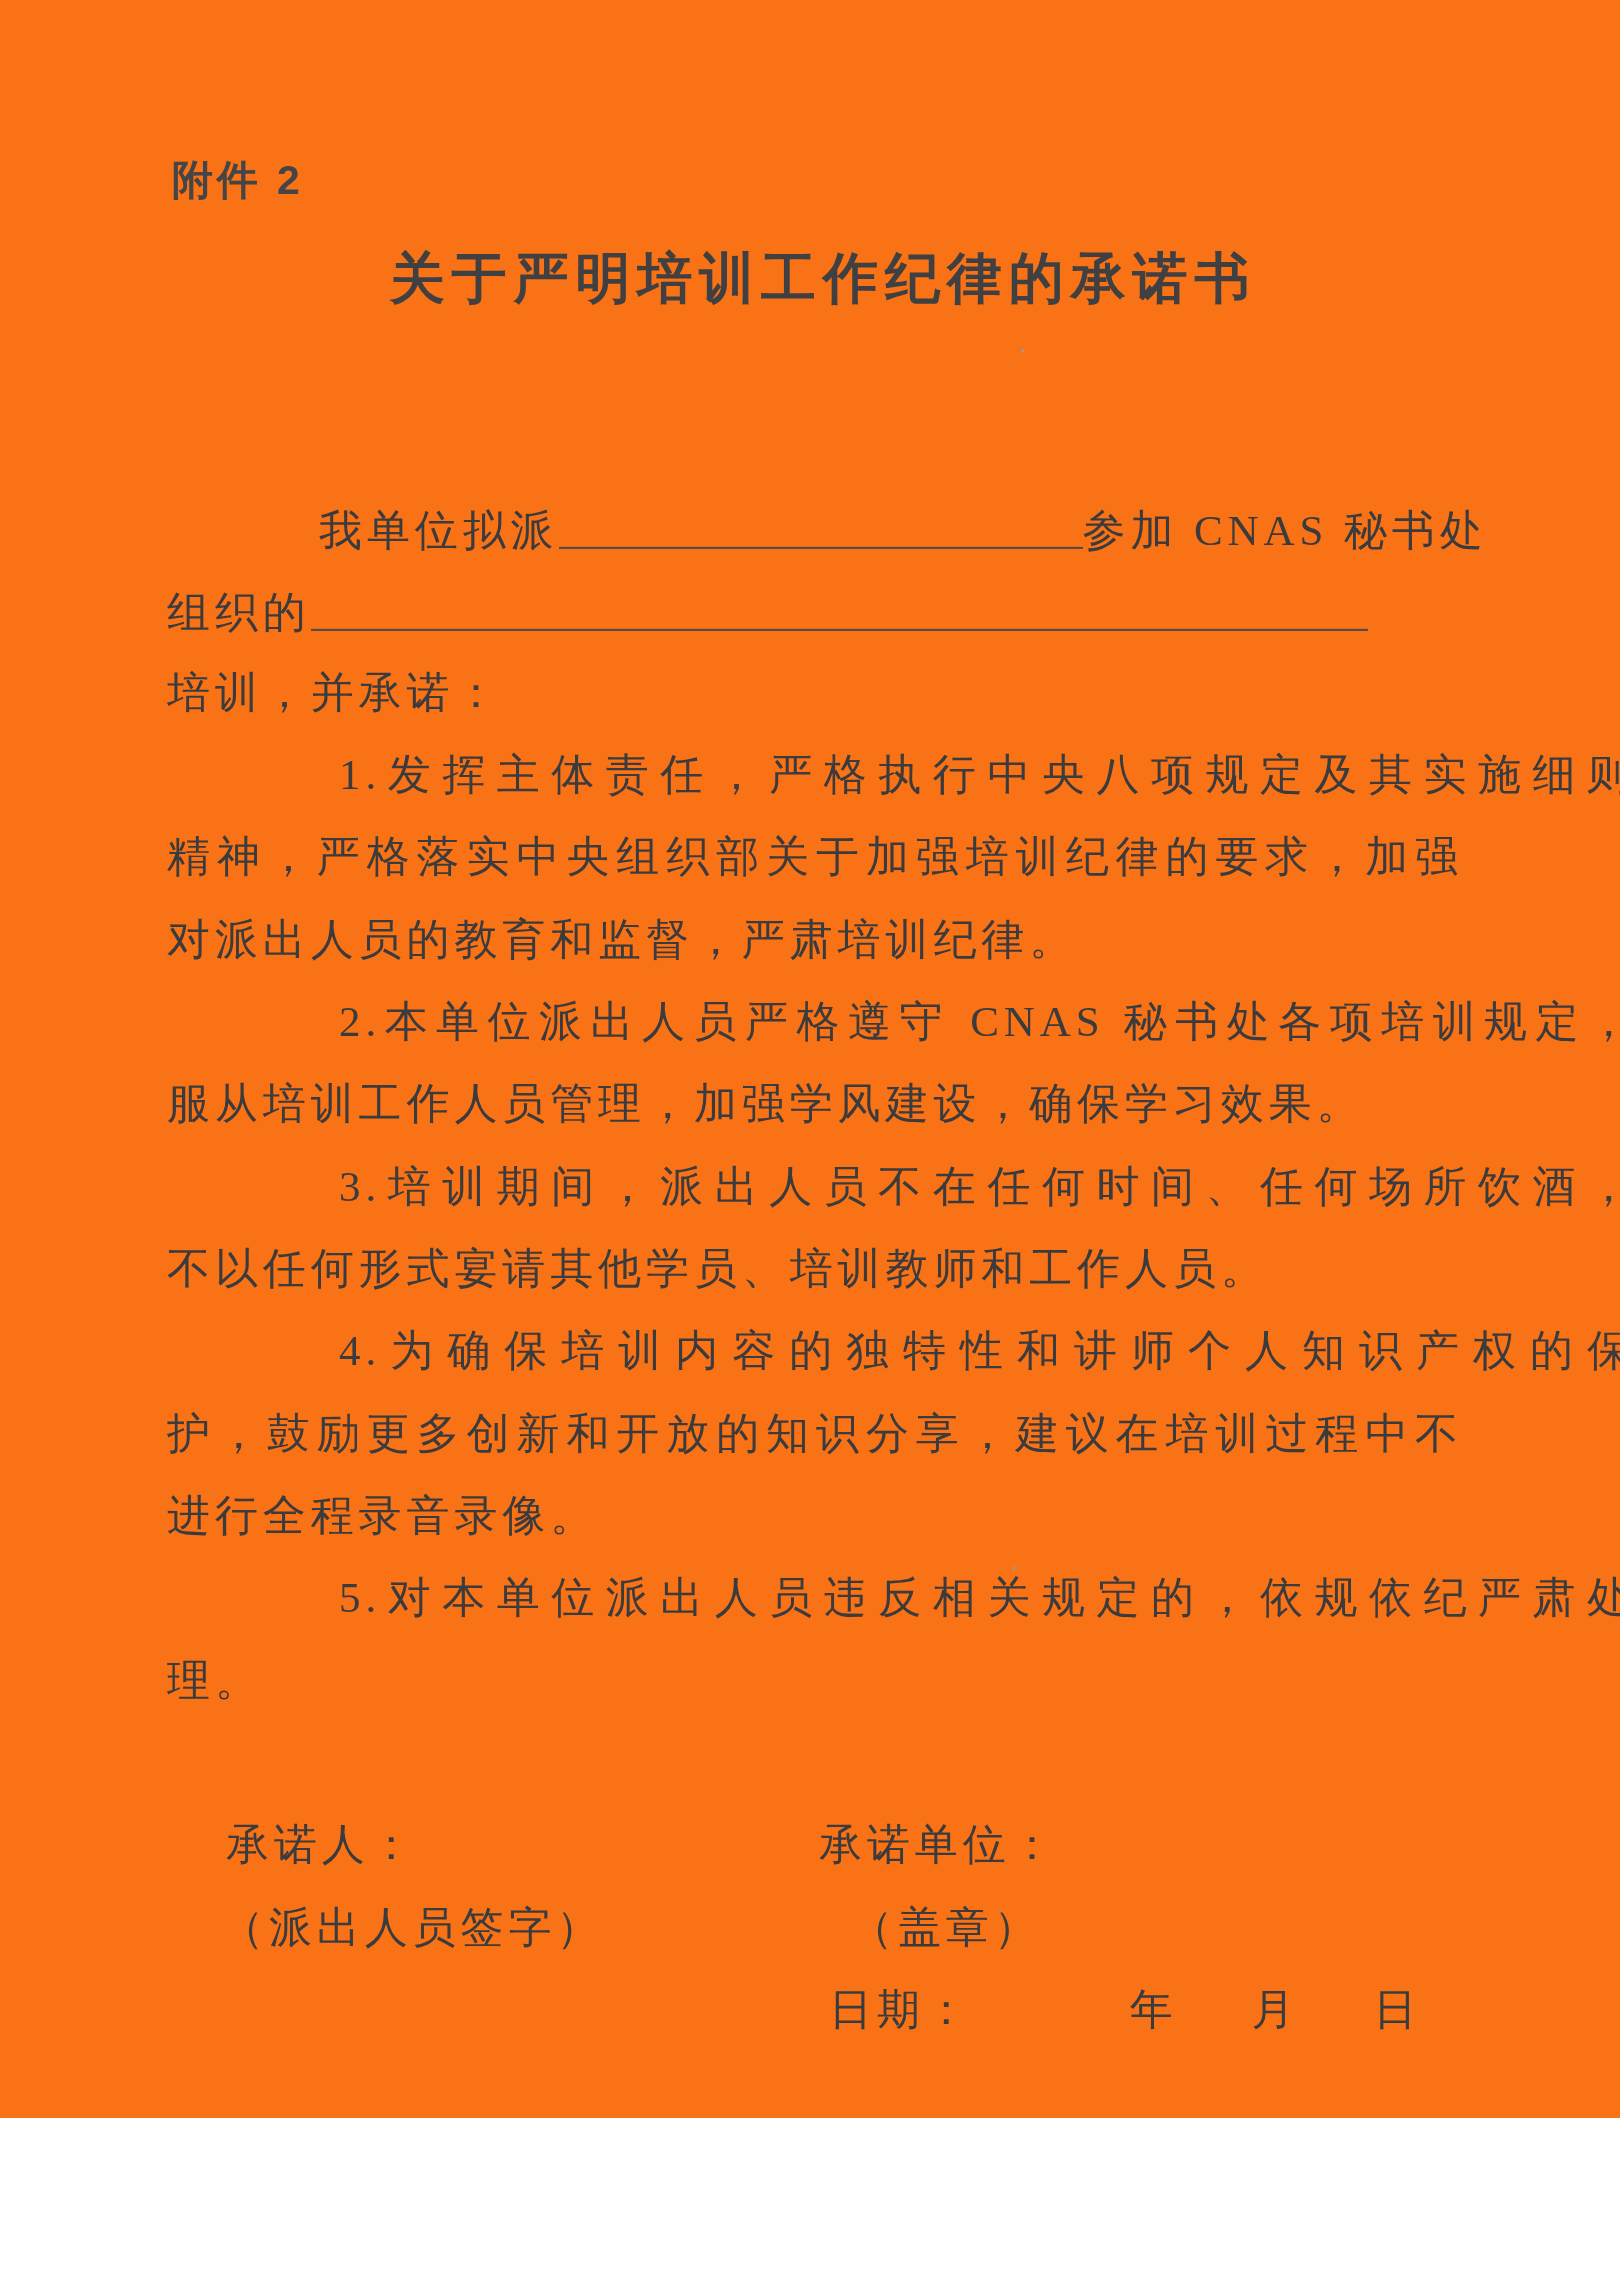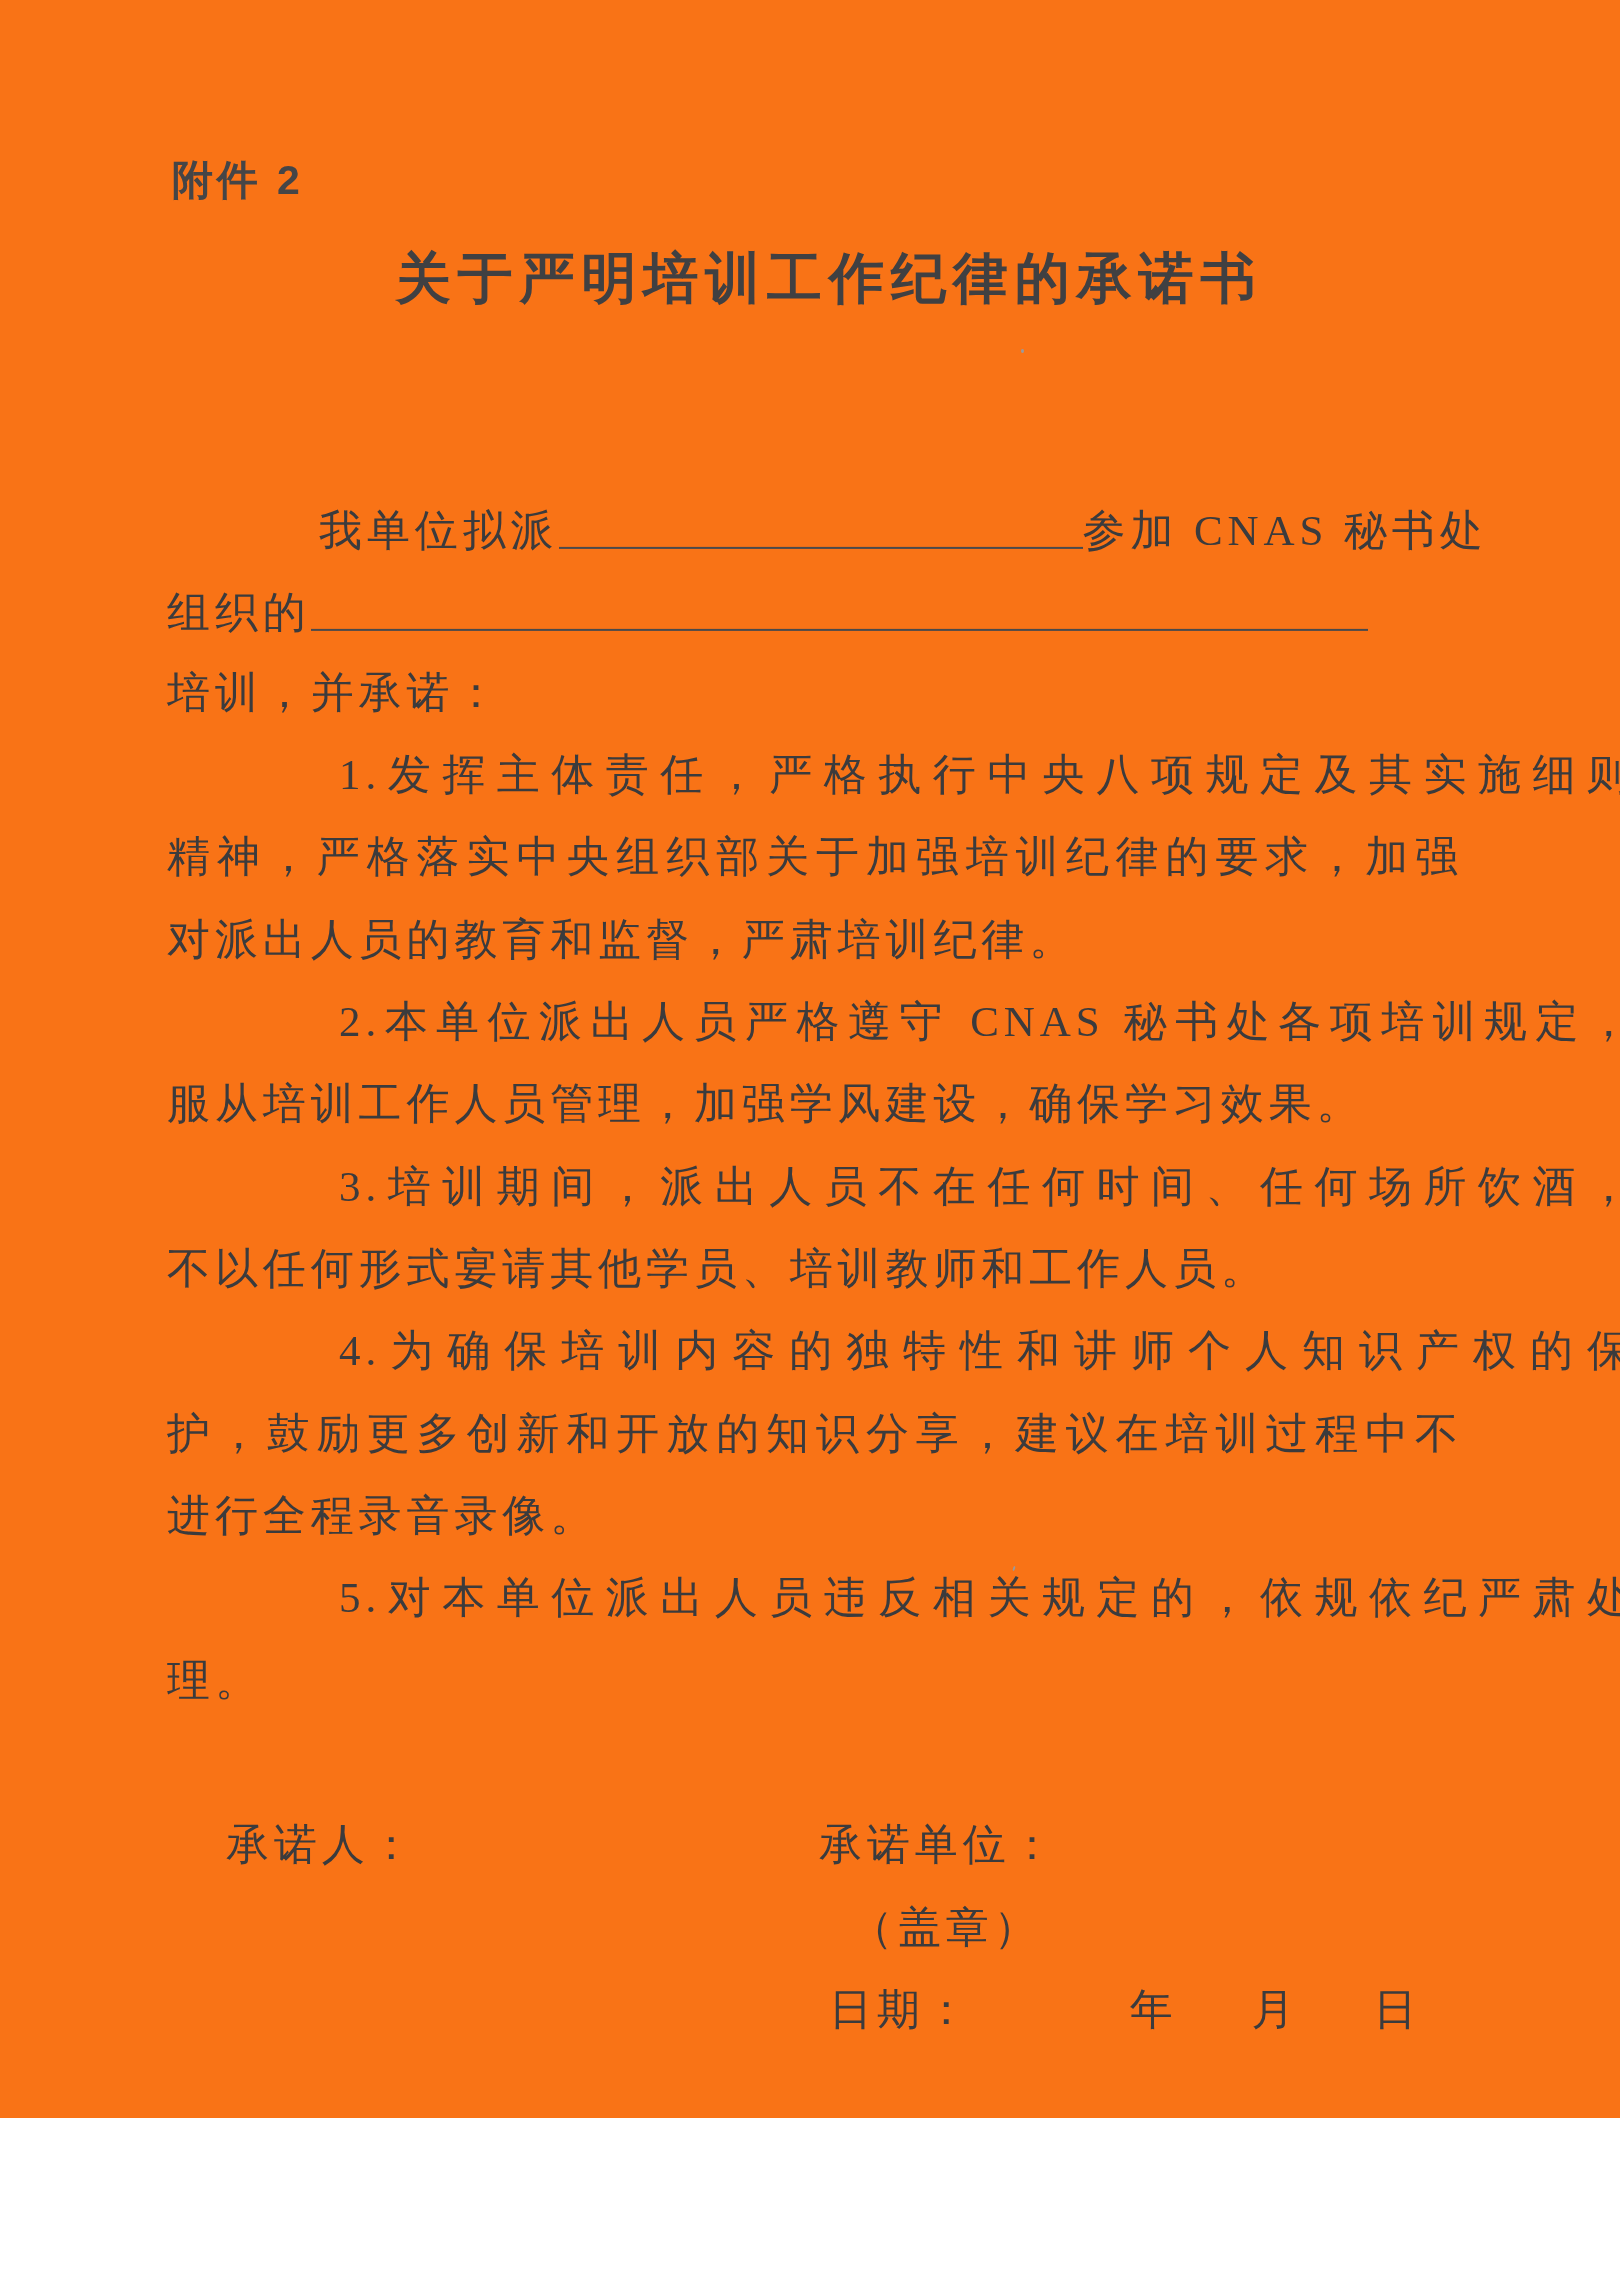--- a/index.html
+++ b/index.html
@@ -29,21 +29,21 @@
     top: 155px;
     font-family: "Liberation Sans", sans-serif;
     font-weight: 600;
     font-size: 41px;
     line-height: 51px;
     letter-spacing: 3.9px;
     color: #454547;
   }
   .doc-title {
     position: absolute;
-    left: 14px;
+    left: 8px;
     top: 245px;
     width: 1296px;
     text-align: center;
     font-family: "Liberation Sans", sans-serif;
     font-weight: 700;
     font-size: 55px;
     line-height: 67px;
     letter-spacing: 6.9px;
     color: #404042;
   }
@@ -140,20 +140,21 @@
 
     <div class="line justify indent-item" style="top:1323px">4.为确保培训内容的独特性和讲师个人知识产权的保</div>
     <div class="line justify" style="top:1406px">护，鼓励更多创新和开放的知识分享，建议在培训过程中不</div>
     <div class="line" style="top:1488px">进行全程录音录像。</div>
 
     <div class="line justify indent-item" style="top:1570px">5.对本单位派出人员违反相关规定的，依规依纪严肃处</div>
     <div class="line" style="top:1653px">理。</div>
 
     <div class="sig-label" style="left:59px;  top:1817px">承诺人：</div>
     <div class="sig-label" style="left:652px; top:1817px">承诺单位：</div>
+    <div class="sig-label" style="left:54px;  top:1900px">（派出人员签字）</div>
     <div class="sig-label" style="left:683px; top:1900px">（盖章）</div>
 
     <div class="date-line" style="left:662px; top:1982px">
       <span>日期：</span><span class="date-gap-year"></span><span>年</span><span class="date-gap"></span><span>月</span><span class="date-gap"></span><span>日</span>
     </div>
   </div>
 
   <div class="page-number">5</div>
 
   <div class="speck speck-1"></div>

